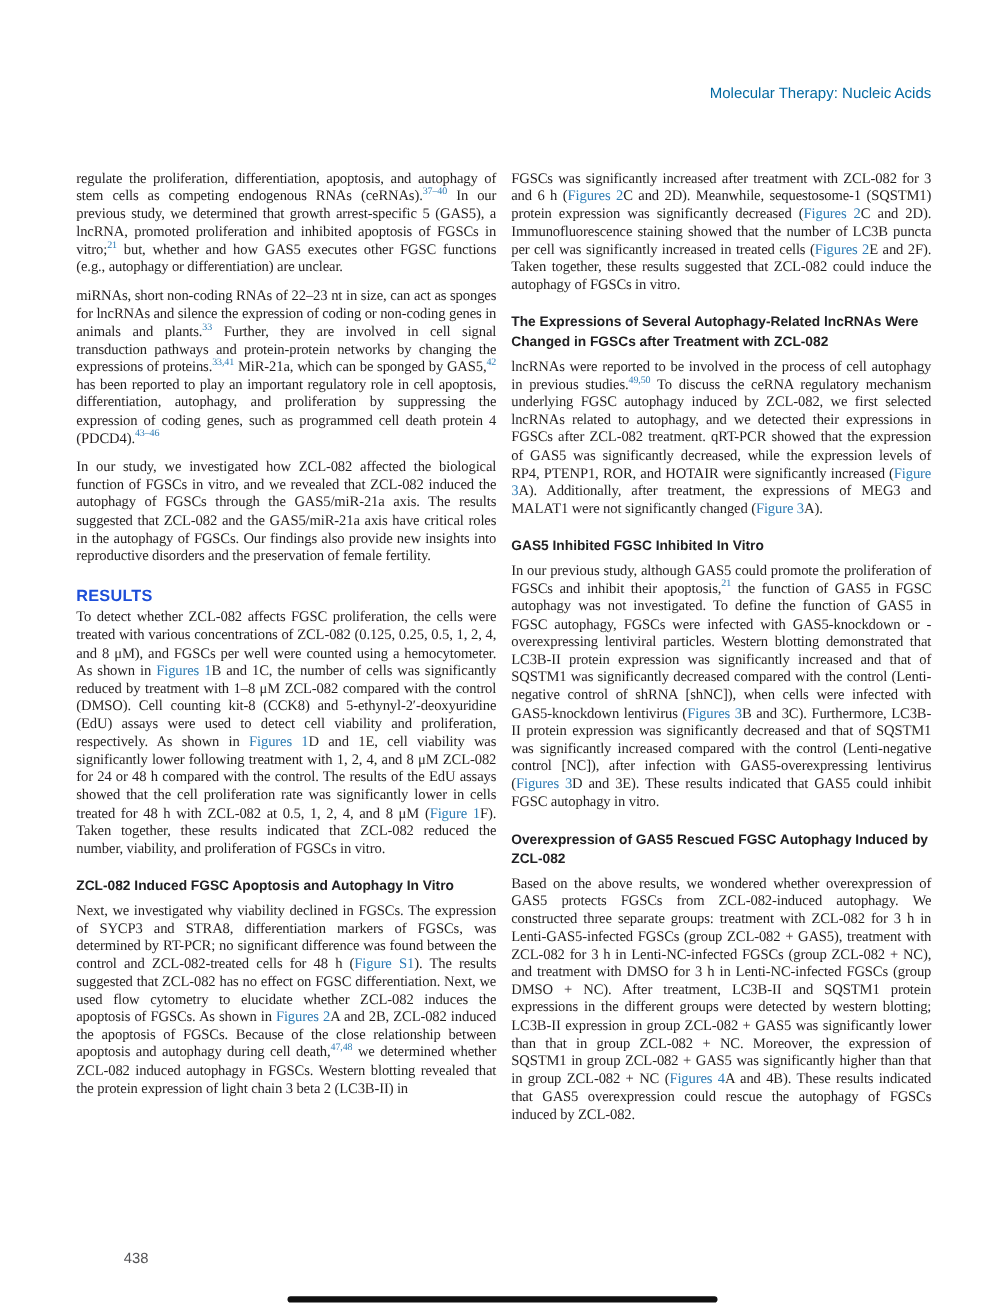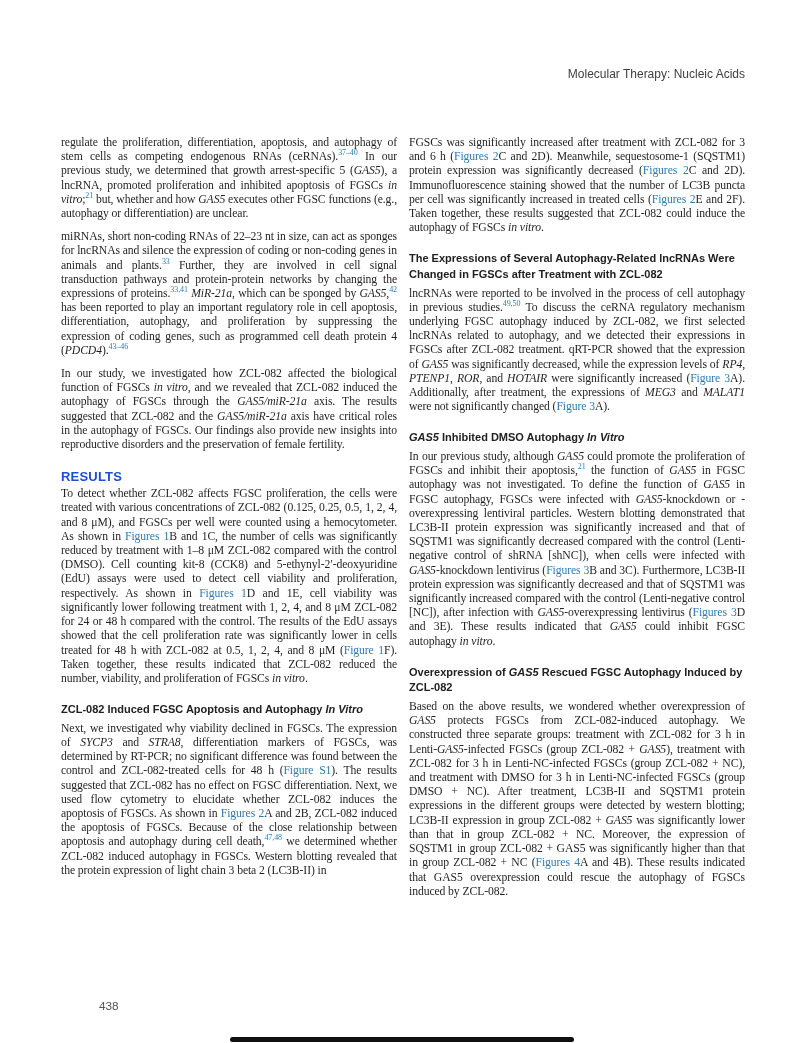--- a/index.html
+++ b/index.html
@@ -7,33 +7,33 @@
     position:relative;
     width:803px; height:1043px;
     background:#ffffff;
     font-family:"Liberation Serif", serif;
     color:#231f20;
     overflow:hidden;
   }
   .running-head {
     position:absolute; top:67px; right:58px;
     font-family:"Liberation Sans", sans-serif;
-    font-size:12px; color:#404040;
+    font-size:12px; color:#0369a1;
   }
   .columns {
     position:absolute; top:136px; left:61px; width:684px;
     display:flex; gap:12px; align-items:flex-start;
   }
   .col { width:336px; }
   .para {
     font-size:11.7px; line-height:14.2px;
     text-align:justify; margin:0 0 9px 0;
     letter-spacing:-0.1px;
   }
-  .it { font-style:italic; }
+  .it { }
   sup.cite {
     color:#2d7cb4; font-size:8px; line-height:0;
   }
   .figlink { color:#2d7cb4; }
   .section-heading {
     font-family:"Liberation Sans", sans-serif;
     font-size:13px; font-weight:700; color:#1d4ed8;
     margin:17px 0 3px 0; letter-spacing:0.2px;
   }
   .section-heading + .subheading { margin-top:2px; }
@@ -69,21 +69,21 @@
         <p class="para"><span>In our study, we investigated how ZCL-082 affected the biological function of FGSCs </span><span class="it">in vitro</span><span>, and we revealed that ZCL-082 induced the autophagy of FGSCs through the </span><span class="it">GAS5/miR-21a</span><span> axis. The results suggested that ZCL-082 and the </span><span class="it">GAS5/miR-21a</span><span> axis have critical roles in the autophagy of FGSCs. Our findings also provide new insights into reproductive disorders and the preservation of female fertility.</span></p>
         <h2 class="section-heading"><span>RESULTS</span></h2>
         <p class="para"><span>To detect whether ZCL-082 affects FGSC proliferation, the cells were treated with various concentrations of ZCL-082 (0.125, 0.25, 0.5, 1, 2, 4, and 8 μM), and FGSCs per well were counted using a hemocytometer. As shown in </span><span class="figlink">Figures 1</span><span>B and 1C, the number of cells was significantly reduced by treatment with 1–8 μM ZCL-082 compared with the control (DMSO). Cell counting kit-8 (CCK8) and 5-ethynyl-2′-deoxyuridine (EdU) assays were used to detect cell viability and proliferation, respectively. As shown in </span><span class="figlink">Figures 1</span><span>D and 1E, cell viability was significantly lower following treatment with 1, 2, 4, and 8 μM ZCL-082 for 24 or 48 h compared with the control. The results of the EdU assays showed that the cell proliferation rate was significantly lower in cells treated for 48 h with ZCL-082 at 0.5, 1, 2, 4, and 8 μM (</span><span class="figlink">Figure 1</span><span>F). Taken together, these results indicated that ZCL-082 reduced the number, viability, and proliferation of FGSCs </span><span class="it">in vitro</span><span>.</span></p>
         <h3 class="subheading"><span>ZCL-082 Induced FGSC Apoptosis and Autophagy </span><span class="it">In Vitro</span></h3>
         <p class="para"><span>Next, we investigated why viability declined in FGSCs. The expression of </span><span class="it">SYCP3</span><span> and </span><span class="it">STRA8</span><span>, differentiation markers of FGSCs, was determined by RT-PCR; no significant difference was found between the control and ZCL-082-treated cells for 48 h (</span><span class="figlink">Figure S1</span><span>). The results suggested that ZCL-082 has no effect on FGSC differentiation. Next, we used flow cytometry to elucidate whether ZCL-082 induces the apoptosis of FGSCs. As shown in </span><span class="figlink">Figures 2</span><span>A and 2B, ZCL-082 induced the apoptosis of FGSCs. Because of the close relationship between apoptosis and autophagy during cell death,</span><sup class="cite">47,48</sup><span> we determined whether ZCL-082 induced autophagy in FGSCs. Western blotting revealed that the protein expression of light chain 3 beta 2 (LC3B-II) in</span></p>
       </div>
     <div class="col">
         <p class="para"><span>FGSCs was significantly increased after treatment with ZCL-082 for 3 and 6 h (</span><span class="figlink">Figures 2</span><span>C and 2D). Meanwhile, sequestosome-1 (SQSTM1) protein expression was significantly decreased (</span><span class="figlink">Figures 2</span><span>C and 2D). Immunofluorescence staining showed that the number of LC3B puncta per cell was significantly increased in treated cells (</span><span class="figlink">Figures 2</span><span>E and 2F). Taken together, these results suggested that ZCL-082 could induce the autophagy of FGSCs </span><span class="it">in vitro</span><span>.</span></p>
         <h3 class="subheading"><span>The Expressions of Several Autophagy-Related lncRNAs Were Changed in FGSCs after Treatment with ZCL-082</span></h3>
         <p class="para"><span>lncRNAs were reported to be involved in the process of cell autophagy in previous studies.</span><sup class="cite">49,50</sup><span> To discuss the ceRNA regulatory mechanism underlying FGSC autophagy induced by ZCL-082, we first selected lncRNAs related to autophagy, and we detected their expressions in FGSCs after ZCL-082 treatment. qRT-PCR showed that the expression of </span><span class="it">GAS5</span><span> was significantly decreased, while the expression levels of </span><span class="it">RP4</span><span>, </span><span class="it">PTENP1</span><span>, </span><span class="it">ROR</span><span>, and </span><span class="it">HOTAIR</span><span> were significantly increased (</span><span class="figlink">Figure 3</span><span>A). Additionally, after treatment, the expressions of </span><span class="it">MEG3</span><span> and </span><span class="it">MALAT1</span><span> were not significantly changed (</span><span class="figlink">Figure 3</span><span>A).</span></p>
-        <h3 class="subheading"><span class="it">GAS5</span><span> Inhibited DMSO Autophagy </span><span class="it">In Vitro</span></h3>
+        <h3 class="subheading"><span class="it">GAS5</span><span> Inhibited FGSC Inhibited </span><span class="it">In Vitro</span></h3>
         <p class="para"><span>In our previous study, although </span><span class="it">GAS5</span><span> could promote the proliferation of FGSCs and inhibit their apoptosis,</span><sup class="cite">21</sup><span> the function of </span><span class="it">GAS5</span><span> in FGSC autophagy was not investigated. To define the function of </span><span class="it">GAS5</span><span> in FGSC autophagy, FGSCs were infected with </span><span class="it">GAS5</span><span>-knockdown or -overexpressing lentiviral particles. Western blotting demonstrated that LC3B-II protein expression was significantly increased and that of SQSTM1 was significantly decreased compared with the control (Lenti-negative control of shRNA [shNC]), when cells were infected with </span><span class="it">GAS5</span><span>-knockdown lentivirus (</span><span class="figlink">Figures 3</span><span>B and 3C). Furthermore, LC3B-II protein expression was significantly decreased and that of SQSTM1 was significantly increased compared with the control (Lenti-negative control [NC]), after infection with </span><span class="it">GAS5</span><span>-overexpressing lentivirus (</span><span class="figlink">Figures 3</span><span>D and 3E). These results indicated that </span><span class="it">GAS5</span><span> could inhibit FGSC autophagy </span><span class="it">in vitro</span><span>.</span></p>
         <h3 class="subheading"><span>Overexpression of </span><span class="it">GAS5</span><span> Rescued FGSC Autophagy Induced by ZCL-082</span></h3>
         <p class="para"><span>Based on the above results, we wondered whether overexpression of </span><span class="it">GAS5</span><span> protects FGSCs from ZCL-082-induced autophagy. We constructed three separate groups: treatment with ZCL-082 for 3 h in Lenti-</span><span class="it">GAS5</span><span>-infected FGSCs (group ZCL-082 + </span><span class="it">GAS5</span><span>), treatment with ZCL-082 for 3 h in Lenti-NC-infected FGSCs (group ZCL-082 + NC), and treatment with DMSO for 3 h in Lenti-NC-infected FGSCs (group DMSO + NC). After treatment, LC3B-II and SQSTM1 protein expressions in the different groups were detected by western blotting; LC3B-II expression in group ZCL-082 + </span><span class="it">GAS5</span><span> was significantly lower than that in group ZCL-082 + NC. Moreover, the expression of SQSTM1 in group ZCL-082 + GAS5 was significantly higher than that in group ZCL-082 + NC (</span><span class="figlink">Figures 4</span><span>A and 4B). These results indicated that GAS5 overexpression could rescue the autophagy of FGSCs induced by ZCL-082.</span></p>
       </div>
   </div>
 
   <div class="footer">
     <span class="pageno">438</span>
   </div>
 

